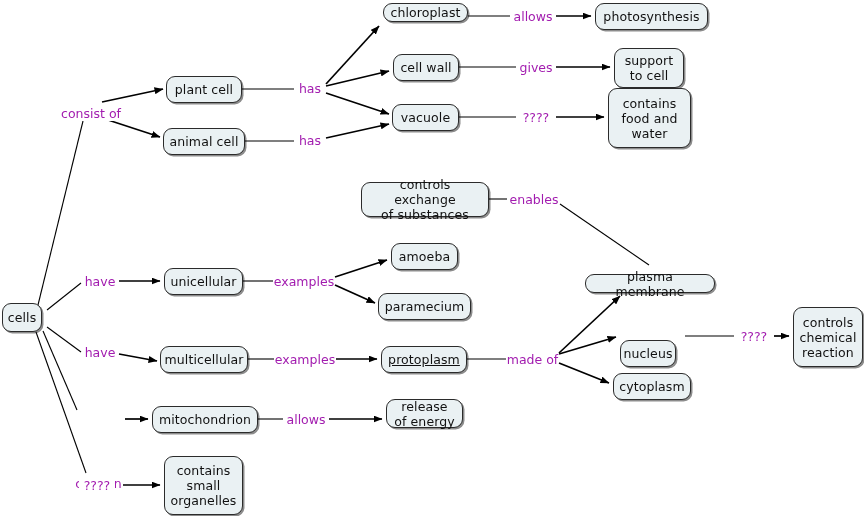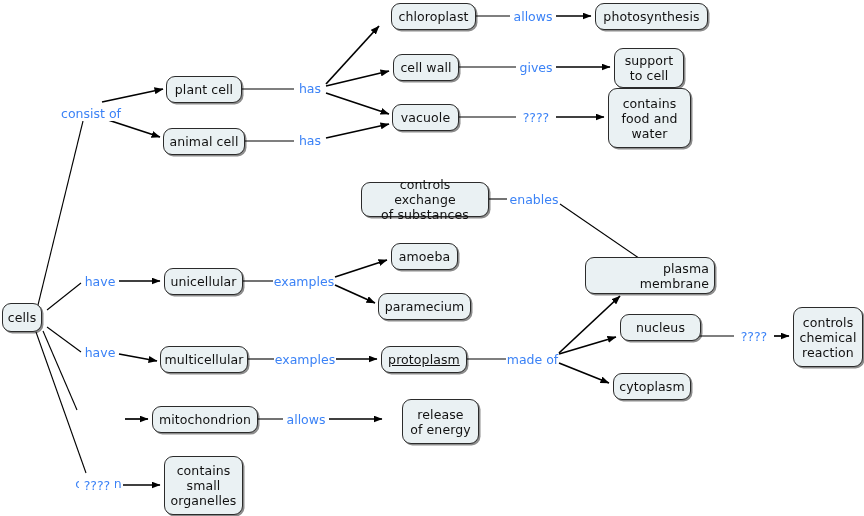--- a/index.html
+++ b/index.html
@@ -41,21 +41,21 @@
     padding: 0 5px;
     z-index: 2;
   }
   .link-label {
     position: absolute;
     box-sizing: border-box;
     display: flex;
     align-items: center;
     justify-content: center;
     text-align: right;
-    color: #3b82f6;
+    color: #a21caf;
     font-size: 12.5px;
     line-height: 15px;
     background: #ffffff;
     z-index: 3;
     white-space: nowrap;
     padding: 0 2px;
   }
 </style>
 </head>
 <body>
@@ -107,44 +107,44 @@
         <path d="M 559 363 L 609 383" fill="none" stroke="#000000" stroke-width="1.7" marker-end="url(#arrowhead)"></path>
         <path d="M 685 336 L 734 336" fill="none" stroke="#000000" stroke-width="1.1"></path>
         <path d="M 774 336 L 789 336" fill="none" stroke="#000000" stroke-width="1.7" marker-end="url(#arrowhead)"></path>
       </g>
   </svg>
 
   <div id="node-layer">
       <div class="node" style="left: 2px; top: 303px; width: 40px; height: 29px;">cells</div>
       <div class="node" style="left: 166px; top: 76px; width: 76px; height: 27px;">plant cell</div>
       <div class="node" style="left: 163px; top: 128px; width: 82px; height: 27px;">animal cell</div>
-      <div class="node" style="left: 383px; top: 3px; width: 85px; height: 27px; margin-left: 8px;">chloroplast</div>
+      <div class="node" style="left: 383px; top: 3px; width: 85px; height: 19px;">chloroplast</div>
       <div class="node" style="left: 393px; top: 54px; width: 66px; height: 27px;">cell wall</div>
       <div class="node" style="left: 392px; top: 104px; width: 67px; height: 27px;">vacuole</div>
       <div class="node" style="left: 595px; top: 3px; width: 113px; height: 27px;">photosynthesis</div>
       <div class="node" style="left: 614px; top: 48px; width: 70px; height: 40px;">support
 to cell</div>
       <div class="node" style="left: 608px; top: 88px; width: 83px; height: 60px;">contains
 food and
 water</div>
       <div class="node" style="left: 361px; top: 182px; width: 128px; height: 35px;">controls exchange
 of substances</div>
       <div class="node" style="left: 164px; top: 268px; width: 79px; height: 27px;">unicellular</div>
       <div class="node" style="left: 391px; top: 243px; width: 67px; height: 27px;">amoeba</div>
       <div class="node" style="left: 378px; top: 293px; width: 93px; height: 27px;">paramecium</div>
       <div class="node" style="left: 160px; top: 346px; width: 88px; height: 27px;">multicellular</div>
       <div class="node" style="left: 381px; top: 346px; width: 86px; height: 27px; text-decoration: underline;">protoplasm</div>
       <div class="node" style="left: 152px; top: 406px; width: 106px; height: 27px;">mitochondrion</div>
-      <div class="node" style="left: 386px; top: 399px; width: 77px; height: 45px; margin-left: 16px;">release
+      <div class="node" style="left: 386px; top: 399px; width: 77px; height: 29px;">release
 of energy</div>
       <div class="node" style="left: 164px; top: 456px; width: 79px; height: 59px;">contains
 small
 organelles</div>
-      <div class="node" style="left: 585px; top: 257px; width: 130px; height: 37px; text-align: right;">plasma membrane</div>
-      <div class="node" style="left: 620px; top: 314px; width: 81px; height: 27px;">nucleus</div>
+      <div class="node" style="left: 585px; top: 274px; width: 130px; height: 19px;">plasma membrane</div>
+      <div class="node" style="left: 620px; top: 340px; width: 56px; height: 27px;">nucleus</div>
       <div class="node" style="left: 613px; top: 373px; width: 78px; height: 27px;">cytoplasm</div>
       <div class="node" style="left: 793px; top: 307px; width: 70px; height: 60px;">controls
 chemical
 reaction</div>
     </div>
   <div id="label-layer">
       <div class="link-label" style="left: 60px; top: 106px; width: 62px; height: 15px;">consist of</div>
       <div class="link-label" style="left: 296px; top: 81px; width: 28px; height: 15px;">has</div>
       <div class="link-label" style="left: 296px; top: 133px; width: 28px; height: 15px;">has</div>
       <div class="link-label" style="left: 512px; top: 9px; width: 42px; height: 15px;">allows</div>

